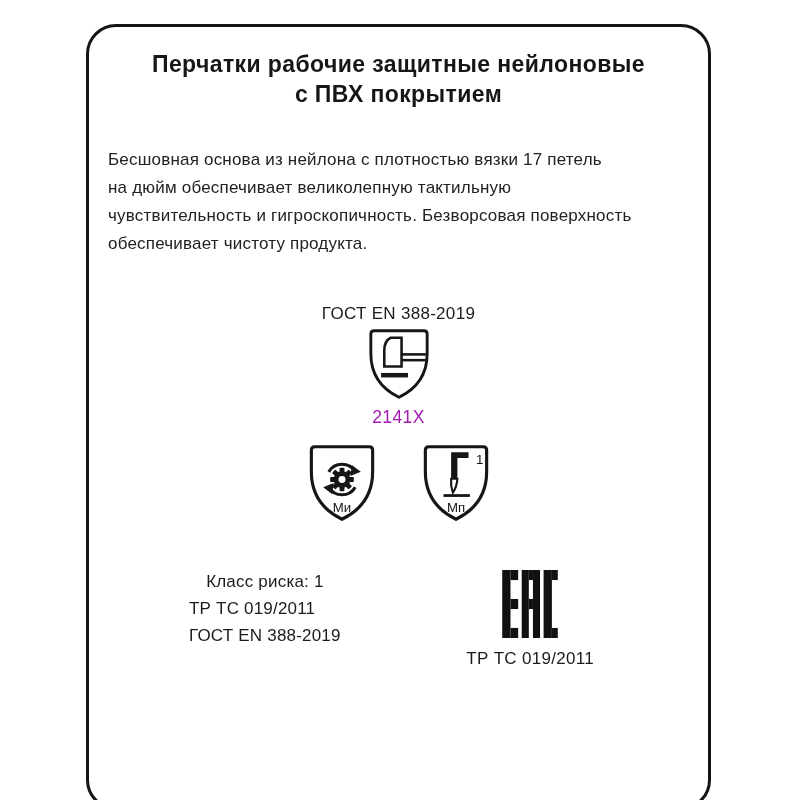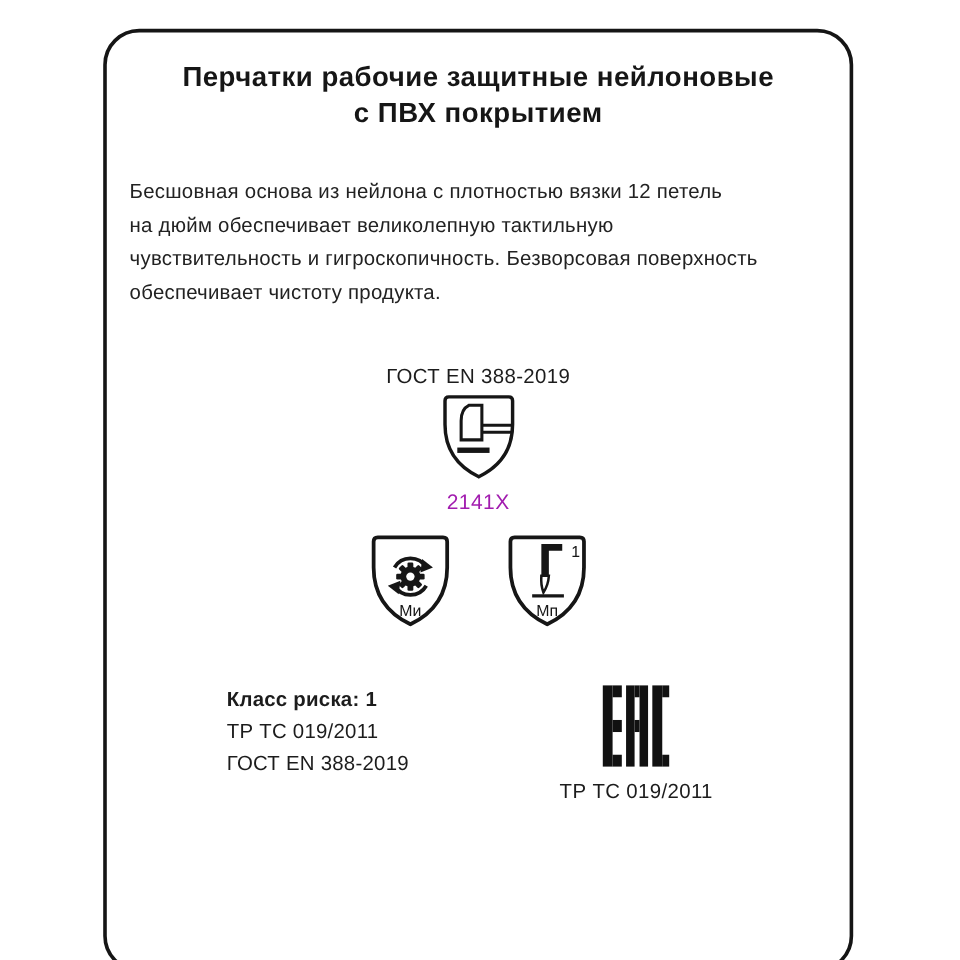--- a/index.html
+++ b/index.html
@@ -25,35 +25,35 @@
   .cert-label { font-size:17px; line-height:20px; letter-spacing:.3px; color:#1c1c1c; }
   .cert-shield-main { margin-top:4px; }
   .cert-code { font-size:17.5px; line-height:22px; margin-top:2px; letter-spacing:.4px; color:#a21caf; }
   .shield-row { margin-top:16px; display:flex; justify-content:center; gap:44px; }
 
   .bottom {
     margin-top:46px; display:flex; justify-content:space-between; align-items:flex-start;
     padding-left:100px; padding-right:114px;
   }
   .risk-block { font-size:17px; line-height:27px; letter-spacing:.2px; }
-  .risk-class { font-weight:700; }
+  .risk-class { font-weight:400;text-align:center; }
   .eac-block { display:flex; flex-direction:column; align-items:center; margin-top:2px; }
   .eac-reg { margin-top:11px; font-size:17px; letter-spacing:.3px; white-space:nowrap; }
 
   svg text { font-family:"Liberation Sans", sans-serif; }
 </style>
 </head>
 <body>
 
 <div class="card">
 
   <h1 class="title">Перчатки рабочие защитные нейлоновые
 с ПВХ покрытием</h1>
 
-  <p class="description">Бесшовная основа из нейлона с плотностью вязки 12 петель
+  <p class="description">Бесшовная основа из нейлона с плотностью вязки 17 петель
 на дюйм обеспечивает великолепную тактильную
 чувствительность и гигроскопичность. Безворсовая поверхность
 обеспечивает чистоту продукта.</p>
 
   <div class="cert">
     <div class="cert-label">ГОСТ EN 388-2019</div>
 
     
     <svg class="cert-shield-main" width="64" height="72" viewBox="0 0 100 112">
       <path d="M 11,4 H 89 Q 94,4 94,9 V 40 C 94,72 79,94 50,108 C 21,94 6,72 6,40 V 9 Q 6,4 11,4 Z" fill="#ffffff" stroke="#161616" stroke-width="4.5"></path>

